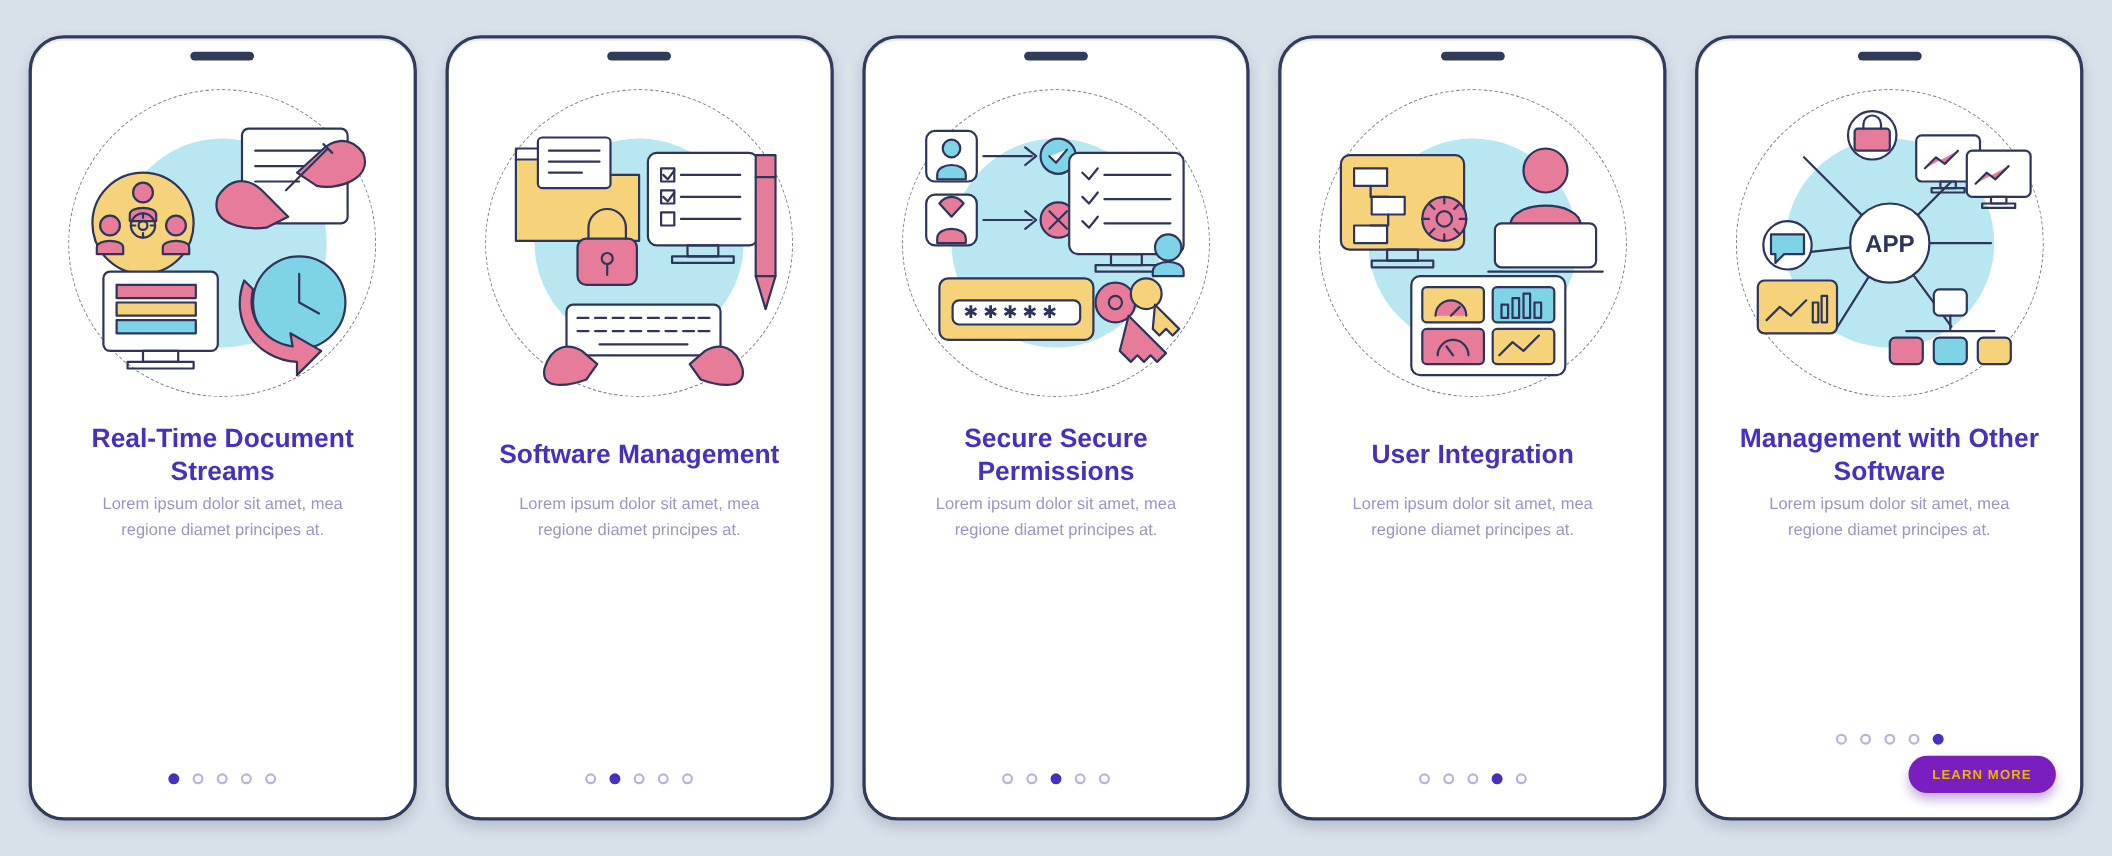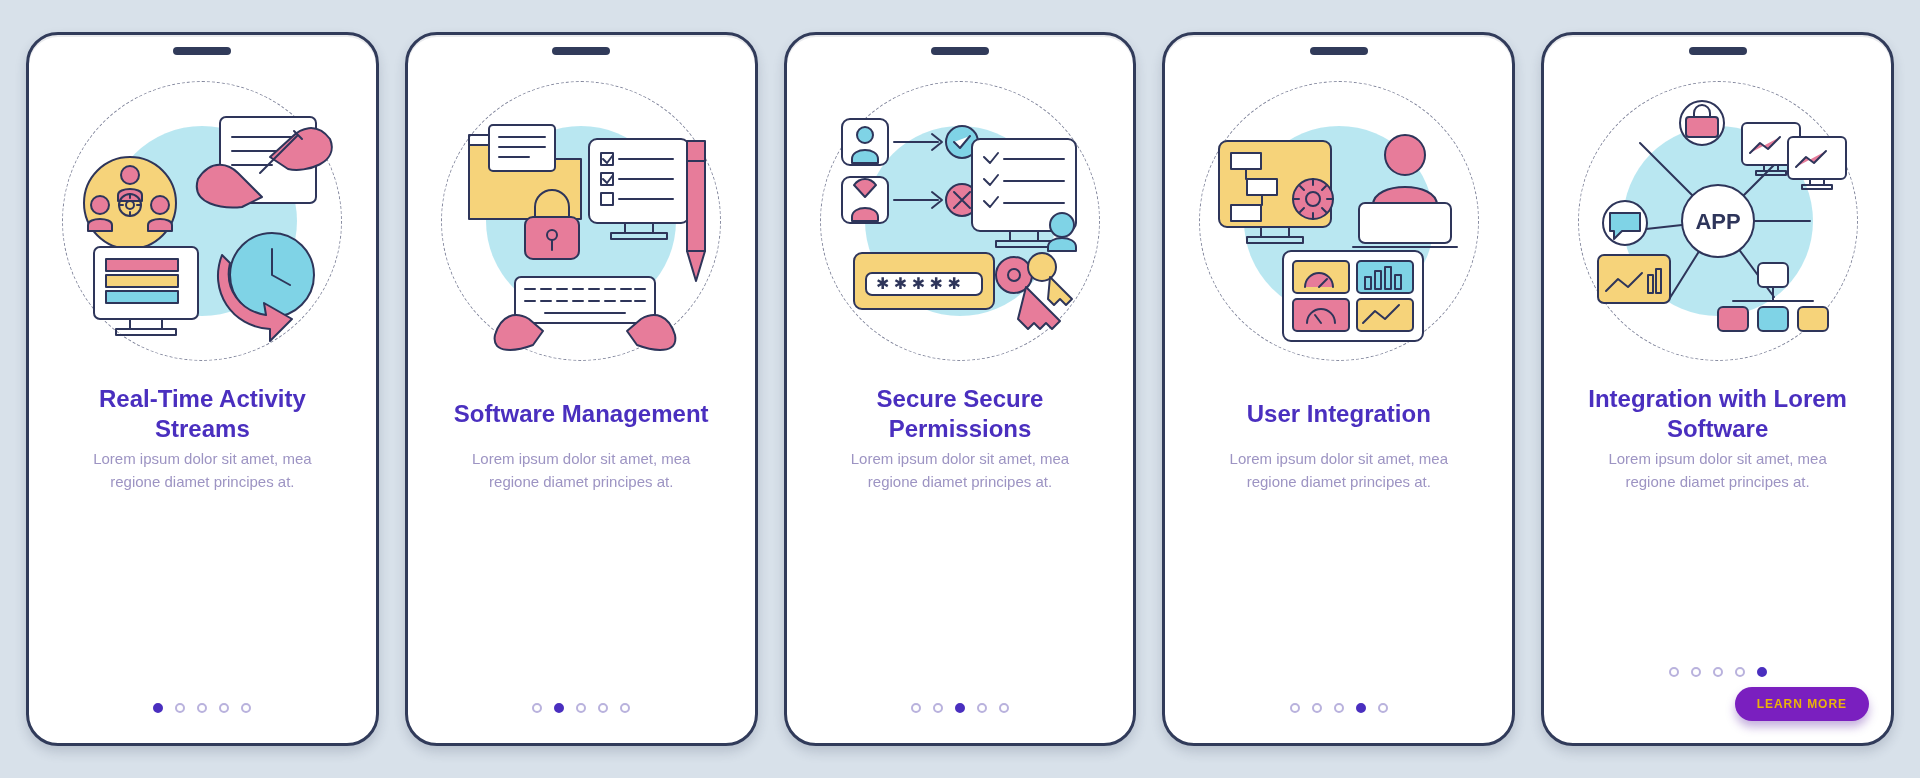--- a/index.html
+++ b/index.html
@@ -155,21 +155,21 @@
         <svg style="left:14px;top:150px;width:130px;height:110px">
           <rect class="st fw" x="8" y="6" width="104" height="72" rx="6"></rect>
           <rect class="st" x="44" y="78" width="32" height="10"></rect>
             <rect class="st" x="30" y="88" width="60" height="6"></rect>
           <rect class="st fp" x="20" y="18" width="72" height="12"></rect>
           <rect class="st fy" x="20" y="34" width="72" height="12"></rect>
           <rect class="st fb" x="20" y="50" width="72" height="12"></rect>
         </svg>
       </div>
     </div>
-    <div class="title">Real-Time Activity Streams</div>
+    <div class="title">Real-Time Document Streams</div>
     <div class="desc">Lorem ipsum dolor sit amet, mea regione diamet principes at.</div>
     <div class="dots">
       <span class="dot active"></span>
       <span class="dot"></span>
       <span class="dot"></span>
       <span class="dot"></span>
       <span class="dot"></span>
     </div>
   </div>
 
@@ -379,21 +379,21 @@
         </svg>
         <svg style="left:120px;top:168px;width:130px;height:90px">
           <rect class="st fw" x="50" y="4" width="30" height="24" rx="5"></rect>
           <path class="st" d="M65 28v14M65 42H25M65 42h40"></path>
           <rect class="st fp" x="10" y="48" width="30" height="24" rx="5"></rect>
           <rect class="st fb" x="50" y="48" width="30" height="24" rx="5"></rect>
           <rect class="st fy" x="90" y="48" width="30" height="24" rx="5"></rect>
         </svg>
       </div>
     </div>
-    <div class="title">Integration with Lorem Software</div>
+    <div class="title">Management with Other Software</div>
     <div class="desc">Lorem ipsum dolor sit amet, mea regione diamet principes at.</div>
     <div class="dots">
       <span class="dot"></span>
       <span class="dot"></span>
       <span class="dot"></span>
       <span class="dot"></span>
       <span class="dot active"></span>
     </div>
     <button class="cta">LEARN MORE</button>
   </div>

